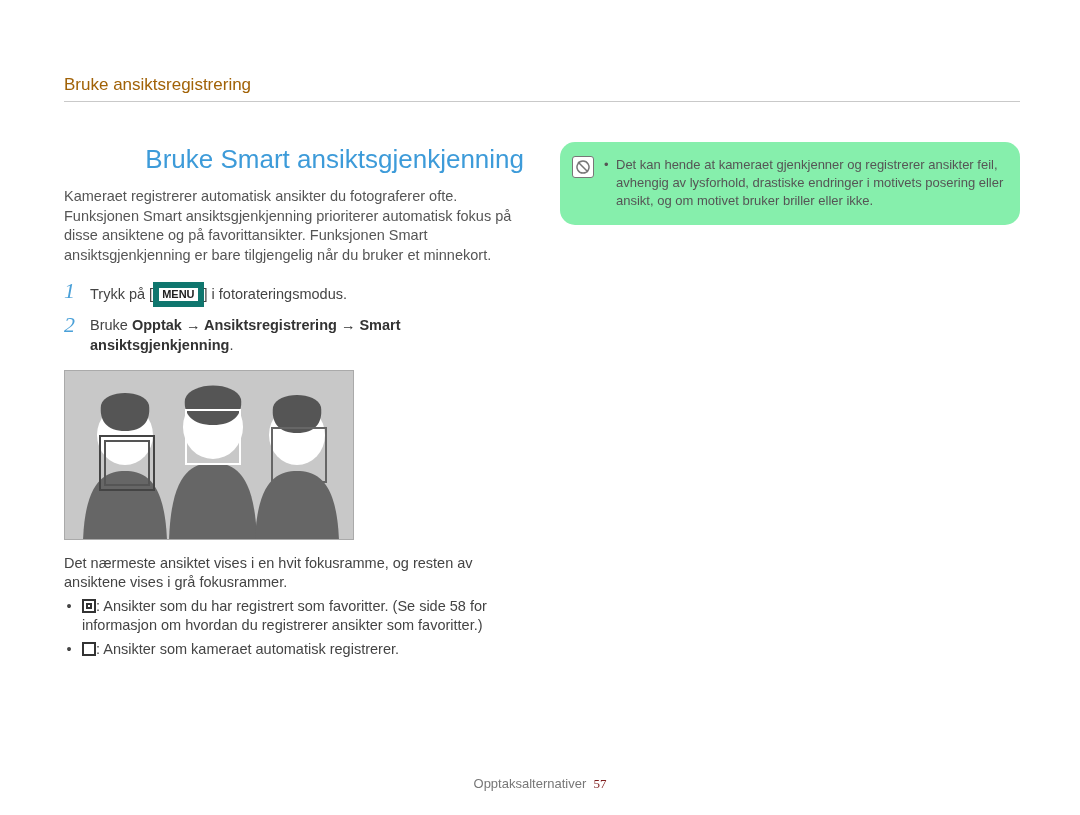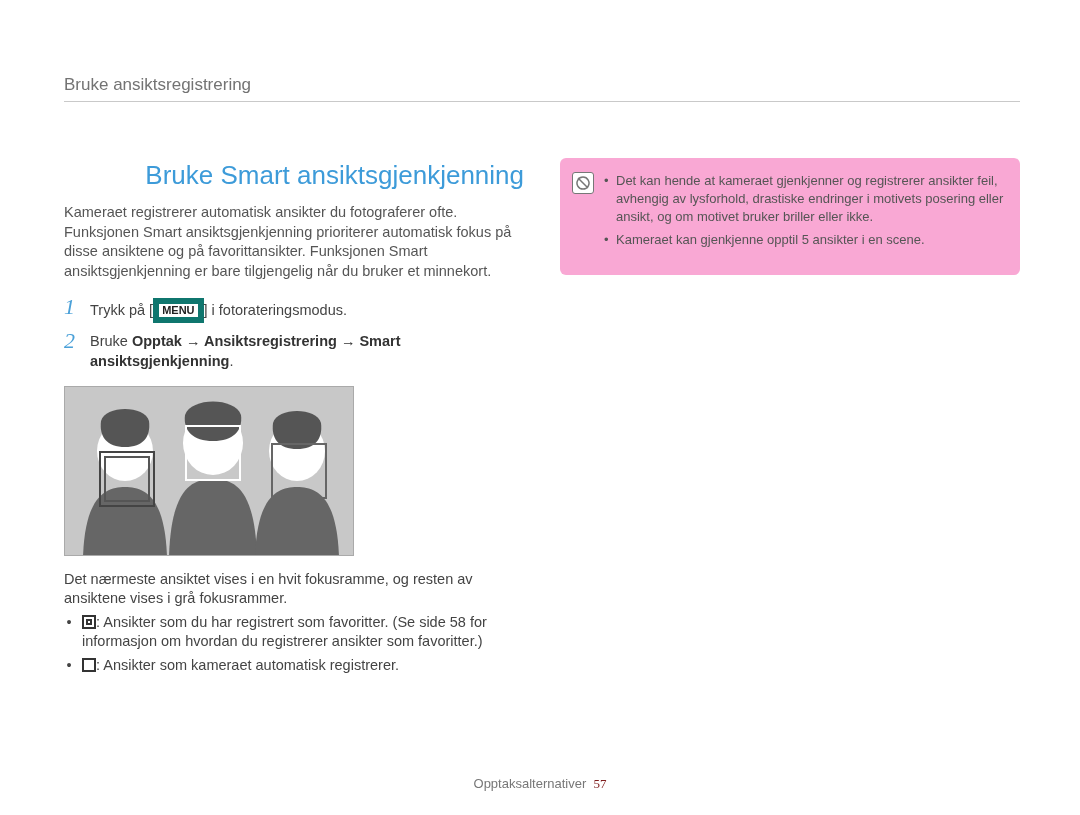--- a/index.html
+++ b/index.html
@@ -10,25 +10,25 @@
     color: #444;
     width: 1080px;
     height: 815px;
     padding: 74px 60px 20px 64px;
     position: relative;
     font-size: 14.5px;
     line-height: 1.35;
   }
   .section-header {
     font-size: 17px;
-    color: #737373;
+    color: #a16207;
     font-weight: 300;
     border-bottom: 1px solid #c9c9c9;
     padding-bottom: 4px;
-    margin-bottom: 56px;
+    margin-bottom: 40px;
   }
   .columns { display: flex; gap: 36px; }
   .col { flex: 1 1 0; min-width: 0; }
   .title-blue {
     color: #3d9bd9;
     font-size: 26px;
     font-weight: 300;
     margin-bottom: 10px;
     text-align: right;
   }
@@ -87,23 +87,23 @@
   .frame-icon.double::after {
     content: "";
     position: absolute;
     inset: 2px;
     border: 2px solid #333;
   }
   .bullets { margin-top: 4px; }
   .bullets .b { display: flex; gap: 8px; margin-top: 4px; }
   .bullets .dot { flex: 0 0 10px; text-align: center; }
   .notebox {
-    background: #f9a8d4;
-    border-radius: 6px;
-    padding: 14px 16px 22px 12px;
+    background: #86efac;
+    border-radius: 15px;
+    padding: 14px 16px 10px 12px;
     display: flex;
     gap: 10px;
     font-size: 13px;
     color: #555;
     line-height: 1.4;
   }
   .note-icon {
     flex: 0 0 22px;
     height: 22px;
     border: 1.5px solid #777;
@@ -195,21 +195,20 @@
 
   <div class="col">
     <div class="notebox">
       <div class="note-icon">
         <svg width="14" height="14" viewBox="0 0 14 14">
             <path d="M2 2 L12 12 M7 1 A6 6 0 1 0 7.001 1" fill="none" stroke="#777" stroke-width="1.5"></path>
           </svg>
       </div>
       <ul>
         <li>Det kan hende at kameraet gjenkjenner og registrerer ansikter feil, avhengig av lysforhold, drastiske endringer i motivets posering eller ansikt, og om motivet bruker briller eller ikke.</li>
-        <li>Kameraet kan gjenkjenne opptil 5 ansikter i en scene.</li>
       </ul>
     </div>
   </div>
 </div>
 
 <div class="footer">
   <span>Opptaksalternativer</span>&nbsp;&nbsp;<span class="pg">57</span>
 </div>
 
 </body></html>

